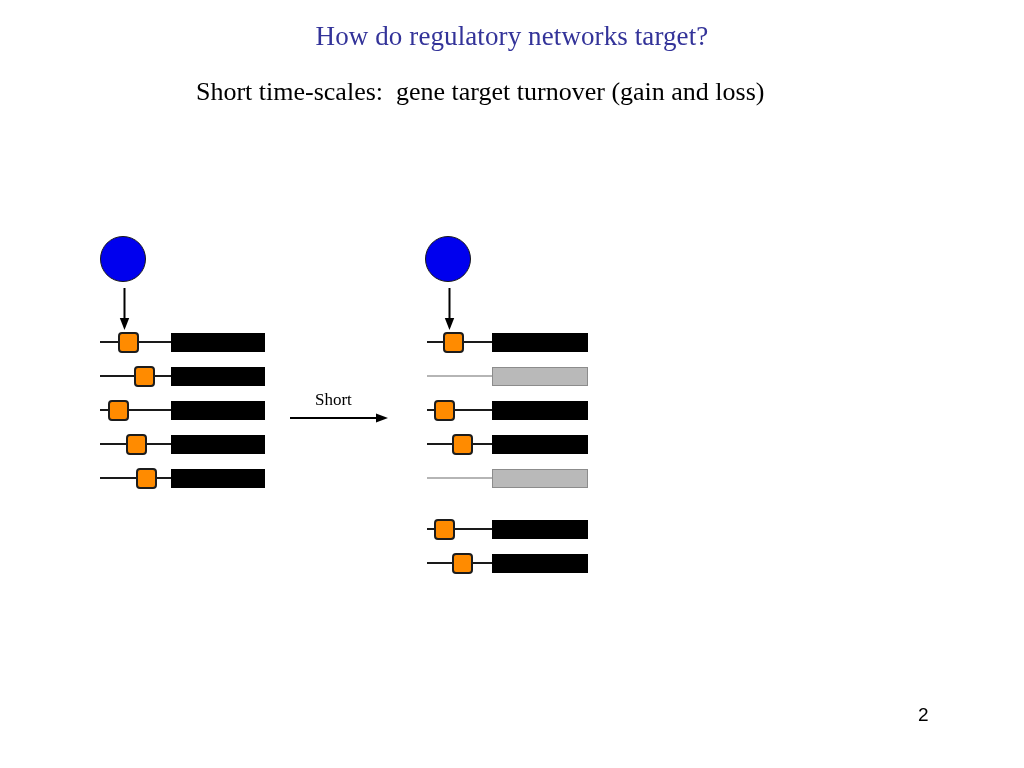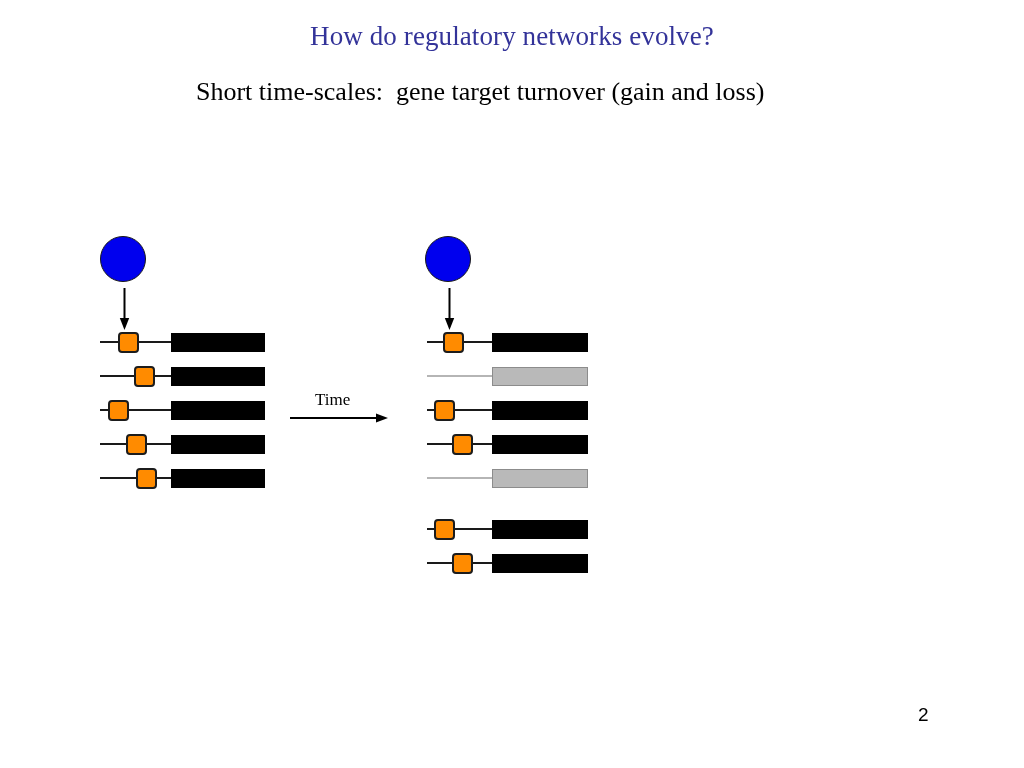--- a/index.html
+++ b/index.html
@@ -147,21 +147,21 @@
     font-size: 19px;
     line-height: 22px;
     color: #000000;
   }
 </style>
 </head>
 <body>
 
 <div id="slide">
 
-  <div class="slide-title">How do regulatory networks evolve?</div>
+  <div class="slide-title">How do regulatory networks target?</div>
 
   <div class="slide-subtitle">Short time-scales:  gene target turnover (gain and loss)</div>
 
   <div class="diagram" id="diagram-layer">
       <div class="node-circle" style="left: 100px; top: 236px;"></div>
       <svg class="reg-arrow" viewBox="0 0 13 42" style="left: 118px; top: 288px;">
         <line x1="6.5" y1="0" x2="6.5" y2="31" stroke="#000000" stroke-width="2"></line>
         <polygon points="1.8,30 11.2,30 6.5,42" fill="#000000"></polygon>
       </svg>
       <div class="gene-row" style="left: 0px; top: 328px; width: 1024px;">
@@ -223,21 +223,21 @@
         <div class="gene-bar" style="left: 492px; width: 96px;"></div>
       </div>
       <div class="gene-row" style="left: 0px; top: 549px; width: 1024px;">
         <div class="promoter-line" style="left: 427px; width: 65px;"></div>
         <div class="binding-site" style="left: 452px;"></div>
         <div class="gene-bar" style="left: 492px; width: 96px;"></div>
       </div>
     </div>
 
   <div class="time-group" id="time-group" style="left: 315px; top: 390px;">
-    <div class="time-label">Time</div>
+    <div class="time-label">Short</div>
     <svg class="time-arrow" viewBox="0 0 98 12">
       <line x1="0" y1="6" x2="86" y2="6" stroke="#000000" stroke-width="2"></line>
       <polygon points="86,1.5 98,6 86,10.5" fill="#000000"></polygon>
     </svg>
   </div>
 
   <div class="page-number">2</div>
 
 </div>
 

